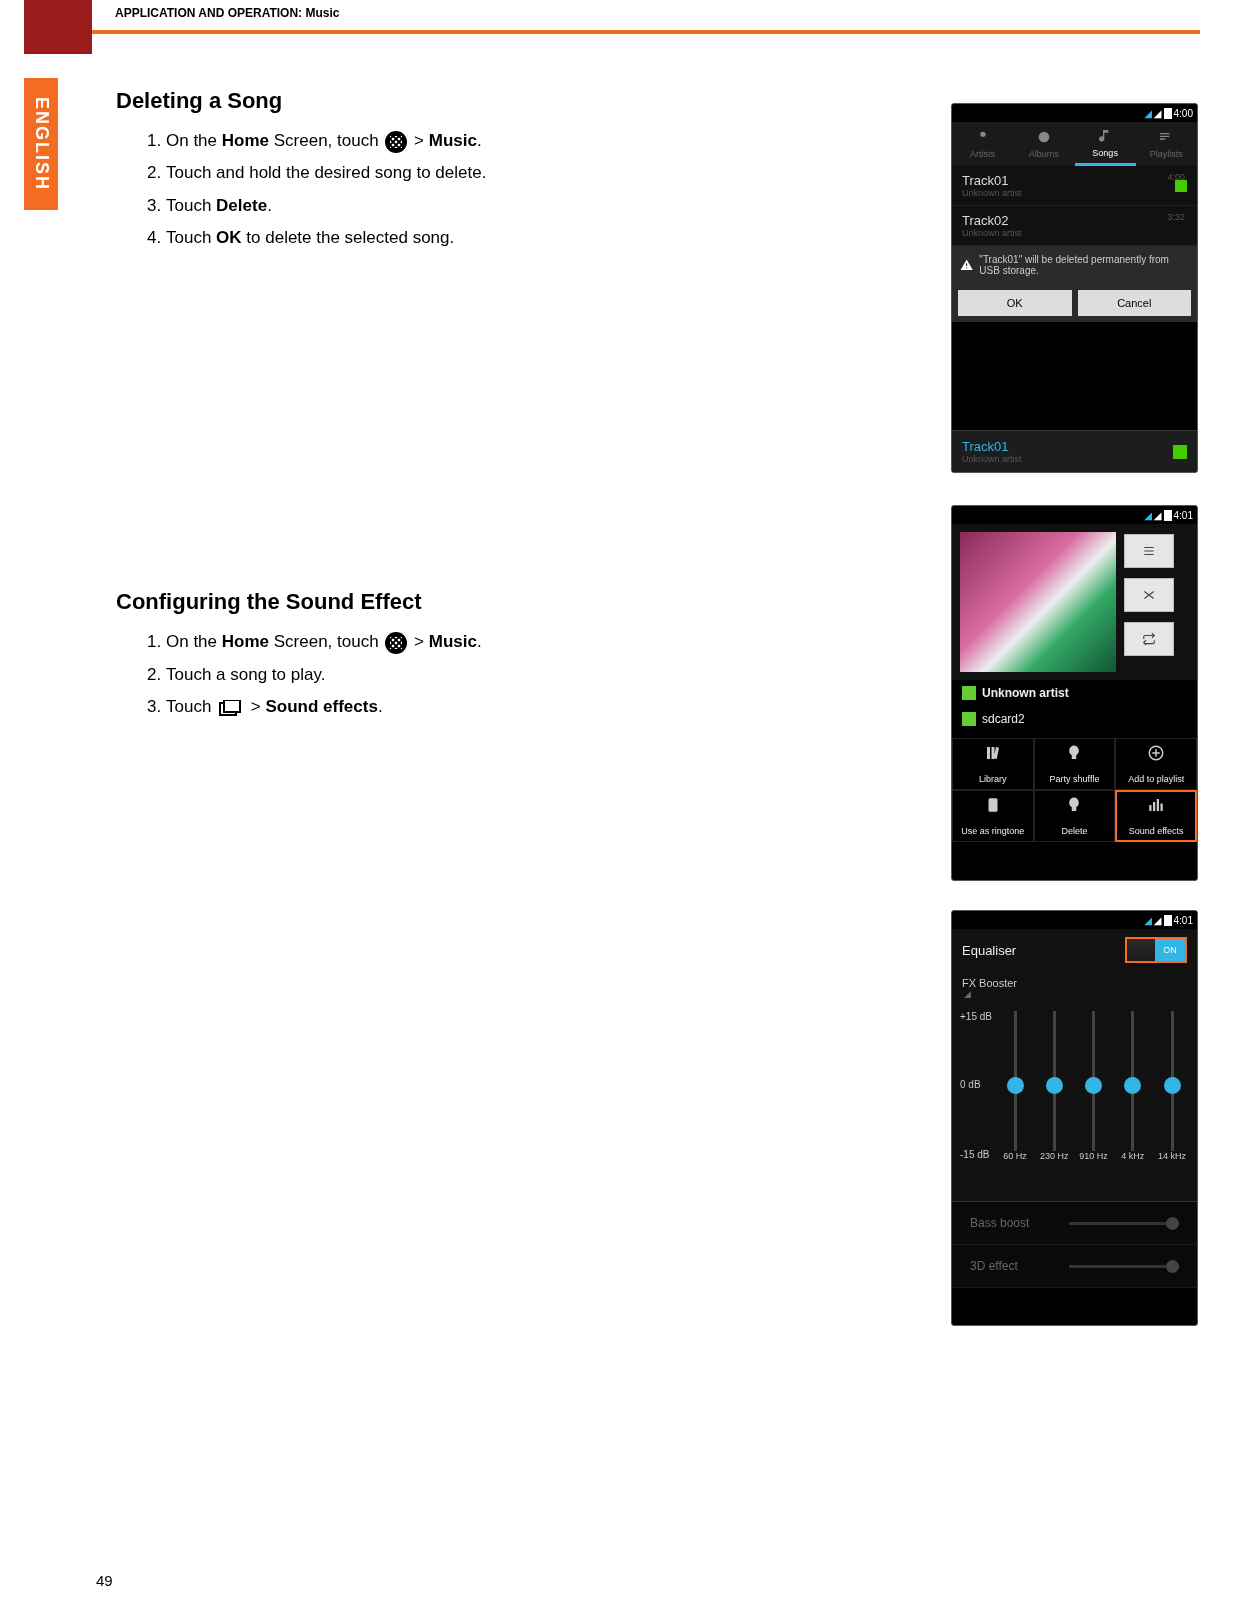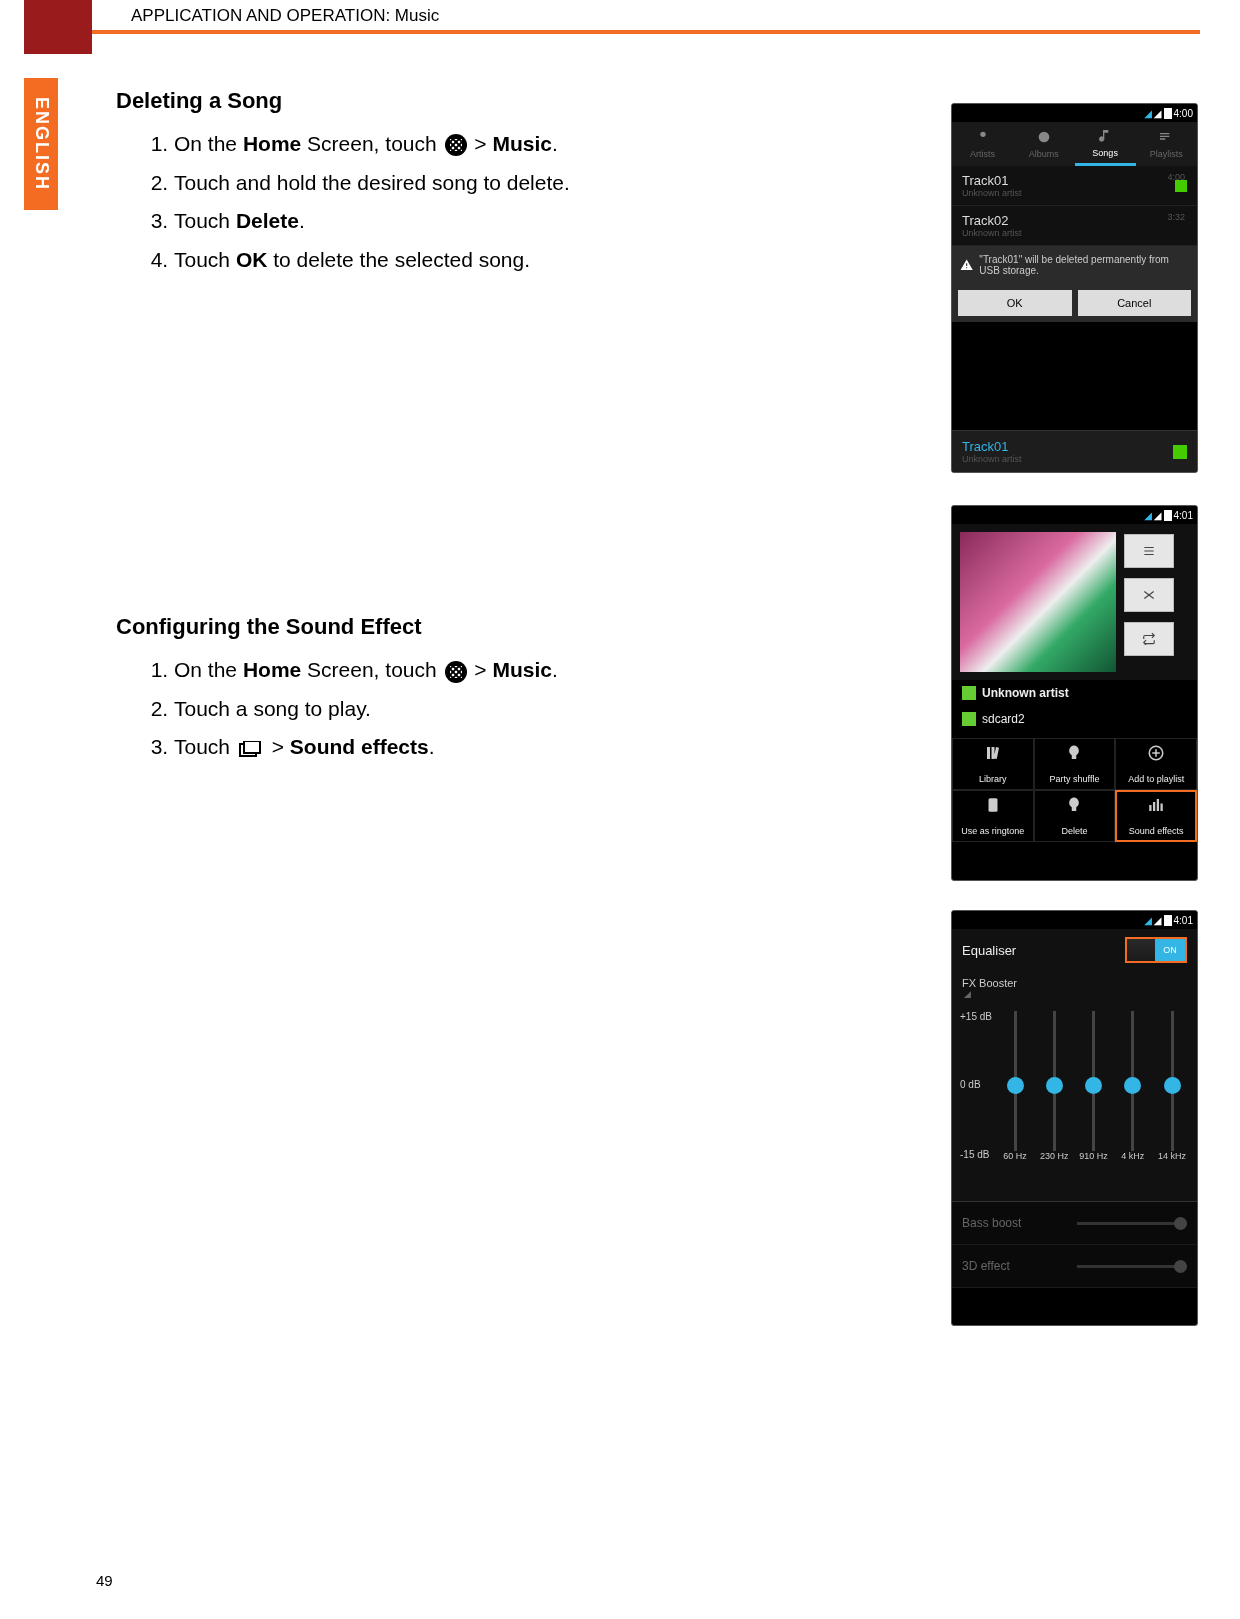--- a/index.html
+++ b/index.html
@@ -1,22 +1,22 @@
 <!DOCTYPE html>
 <html><head>
 <meta charset="utf-8">
 <style>
   body{margin:0;font-family:Arial,Helvetica,sans-serif;background:#fff;color:#000;width:1240px;height:1619px;position:relative}
   .red-block{position:absolute;left:24px;top:0;width:68px;height:54px;background:#9a1b1c}
   .header-rule{position:absolute;left:92px;top:30px;right:40px;height:4px;background:#f36c21}
-  .header-title{position:absolute;left:131px;top:6px;font-weight:normal;font-size:17px}
+  .header-title{position:absolute;left:115px;top:6px;font-weight:bold;font-size:12px}
   .side-tab{position:absolute;left:24px;top:78px;width:34px;height:132px;background:#f36c21;color:#fff;font-weight:bold;font-size:18px;display:flex;align-items:center;justify-content:center;writing-mode:vertical-rl;text-orientation:mixed;letter-spacing:2px}
   .content{position:absolute;left:108px;top:80px;right:40px}
   h2{font-size:22px;margin:8px 0 14px 8px}
-  ol{font-size:21px;padding-left:58px;margin:8px}
+  ol{font-size:17px;padding-left:58px;margin:0}
   ol li{margin:6px 0;line-height:1.55}
   .bold{font-weight:bold}
   .apps-icon{display:inline-flex;vertical-align:middle;width:22px;height:22px;border-radius:50%;background:#000;position:relative;margin:0 2px}
   .apps-icon::before{content:"";position:absolute;left:5px;top:5px;width:12px;height:12px;background:
     radial-gradient(circle,#fff 1.5px,transparent 1.6px) 0 0/6px 6px,
     radial-gradient(circle,#fff 1.5px,transparent 1.6px) 3px 3px/6px 6px}
   .menu-icon{display:inline-flex;vertical-align:middle;width:24px;height:16px;margin:0 3px;position:relative}
   .menu-icon svg{width:100%;height:100%}
   .phone{width:245px;background:#000;border-radius:3px;color:#333;font-size:10px;position:absolute;overflow:hidden;border:1px solid #555}
   .statusbar{height:18px;background:#000;color:#33b5e5;display:flex;justify-content:flex-end;align-items:center;padding:0 4px;gap:2px;font-size:10px}
@@ -53,21 +53,21 @@
   .eqtoggle .knob{position:absolute;right:0;top:0;width:30px;height:100%;background:#33b5e5;color:#fff;font-size:9px;display:flex;align-items:center;justify-content:center}
   .fxhdr{padding:6px 10px 2px;color:#ccc;font-size:11px;background:#111}
   .fxhdr .tri{color:#666;font-size:9px;margin-left:2px}
   .eqarea{position:relative;height:190px;background:#111;padding:10px 10px 0 48px;border-bottom:1px solid #333}
   .eqlabel{position:absolute;left:8px;font-size:10px;color:#ccc}
   .eqsliders{display:flex;justify-content:space-between;height:150px;position:relative}
   .eqcol{width:30px;position:relative;display:flex;flex-direction:column;align-items:center}
   .eqtrack{width:3px;flex:1;background:#444;position:relative}
   .eqthumb{position:absolute;left:-7px;width:17px;height:17px;border-radius:50%;background:#33b5e5}
   .eqfreq{font-size:9px;color:#ccc;}
-  .disrow{padding:14px 10px;color:#666;font-size:12px;display:flex;align-items:center;justify-content:space-between;background:#0a0a0a;border-bottom:1px solid #1a1a1a}
+  .disrow{padding:14px 18px;color:#666;font-size:12px;display:flex;align-items:center;justify-content:space-between;background:#0a0a0a;border-bottom:1px solid #1a1a1a}
   .disslider{width:110px;height:3px;background:#333;position:relative}
   .disslider::after{content:"";position:absolute;right:0;top:-5px;width:13px;height:13px;border-radius:50%;background:#444}
   .page-num{position:absolute;left:96px;bottom:30px;font-size:15px}
   .section2{margin-top:338px}
   .step4block{margin-top:292px}
 </style>
 </head>
 <body>
 
 <div class="red-block"></div>

